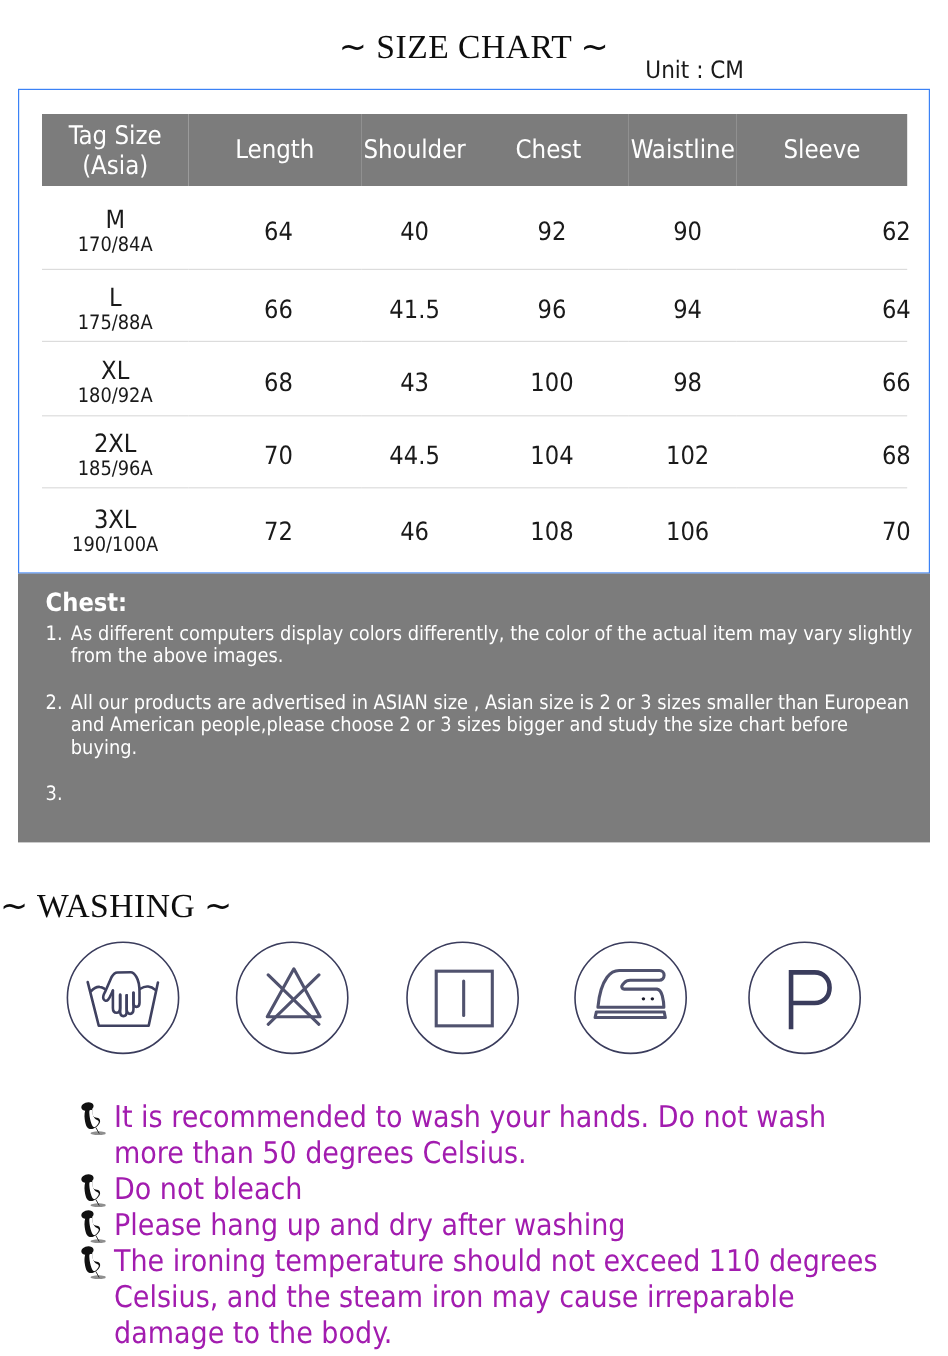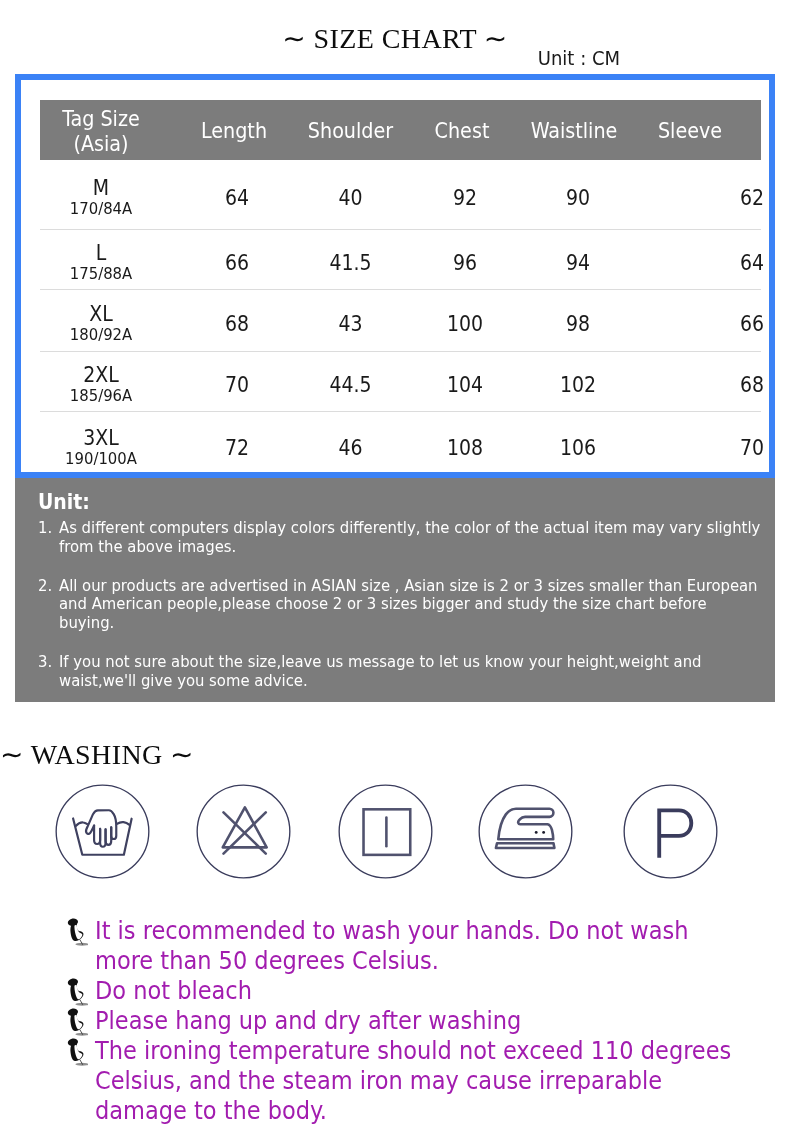--- a/index.html
+++ b/index.html
@@ -24,21 +24,21 @@
   }
   .unit-label {
     position:absolute; right:22px; top:49px;
     font-size:20px; color:#1a1a1a; line-height:18px;
   }
 
   
   .table-box {
     position:absolute; left:15px; top:74px;
     width:760px; height:404px;
-    border:6px solid #3b82f6;
+    border:1px solid #3b82f6;
     background:#fff;
   }
   .sizetable { position:absolute; left:19px; top:20px; width:721px; border-collapse:collapse;
                table-layout:fixed; }
   .sizetable thead th {
     background:#7c7c7c; color:#ffffff;
     font-weight:400; font-size:21.3px;
     height:60px; padding:0; text-align:center;
     vertical-align:middle;
   }
@@ -172,25 +172,25 @@
             <td class="num" data-name="cell-shoulder">46</td>
             <td class="num" data-name="cell-chest">108</td>
             <td class="num" data-name="cell-waistline">106</td>
             <td class="num" data-name="cell-sleeve">70</td>
           </tr>
         </tbody>
     </table>
   </div>
 
   <div class="note-box" data-name="note-box">
-    <div class="note-title" data-name="note-title">Unit:</div>
+    <div class="note-title" data-name="note-title">Chest:</div>
     <ul class="note-list" id="note-list" data-name="note-list">
         <li class="note-item" data-name="note-item"><span class="note-num" data-name="note-item-number">1.</span><span class="note-text" data-name="note-item-text">As different computers display colors differently, the color of the actual item may vary slightly from the above images.</span></li>
         <li class="note-item" data-name="note-item"><span class="note-num" data-name="note-item-number">2.</span><span class="note-text" data-name="note-item-text">All our products are advertised in ASIAN size , Asian size is 2 or 3 sizes smaller than European and American people,please choose 2 or 3 sizes bigger and study the size chart before buying.</span></li>
-        <li class="note-item" data-name="note-item"><span class="note-num" data-name="note-item-number">3.</span><span class="note-text" data-name="note-item-text">If you not sure about the size,leave us message to let us know your height,weight and waist,we'll give you some advice.</span></li>
+        <li class="note-item" data-name="note-item"><span class="note-num" data-name="note-item-number">3.</span></li>
       </ul>
   </div>
 
   <div class="wash-title" data-name="washing-title">∼ WASHING ∼</div>
 
   <div class="wash-icons" data-name="washing-icons">
 
     <svg class="wash-icon" style="left:53px" viewBox="0 0 100 100" data-name="hand-wash-icon">
       <circle data-name="icon-ring" cx="50" cy="50" r="46.8" fill="none" stroke="#3a3c5c" stroke-width="1.35"></circle>
       <g data-name="hand-wash-glyph" fill="none" stroke="#3f4160" stroke-width="2.2" stroke-linecap="round" stroke-linejoin="round">

